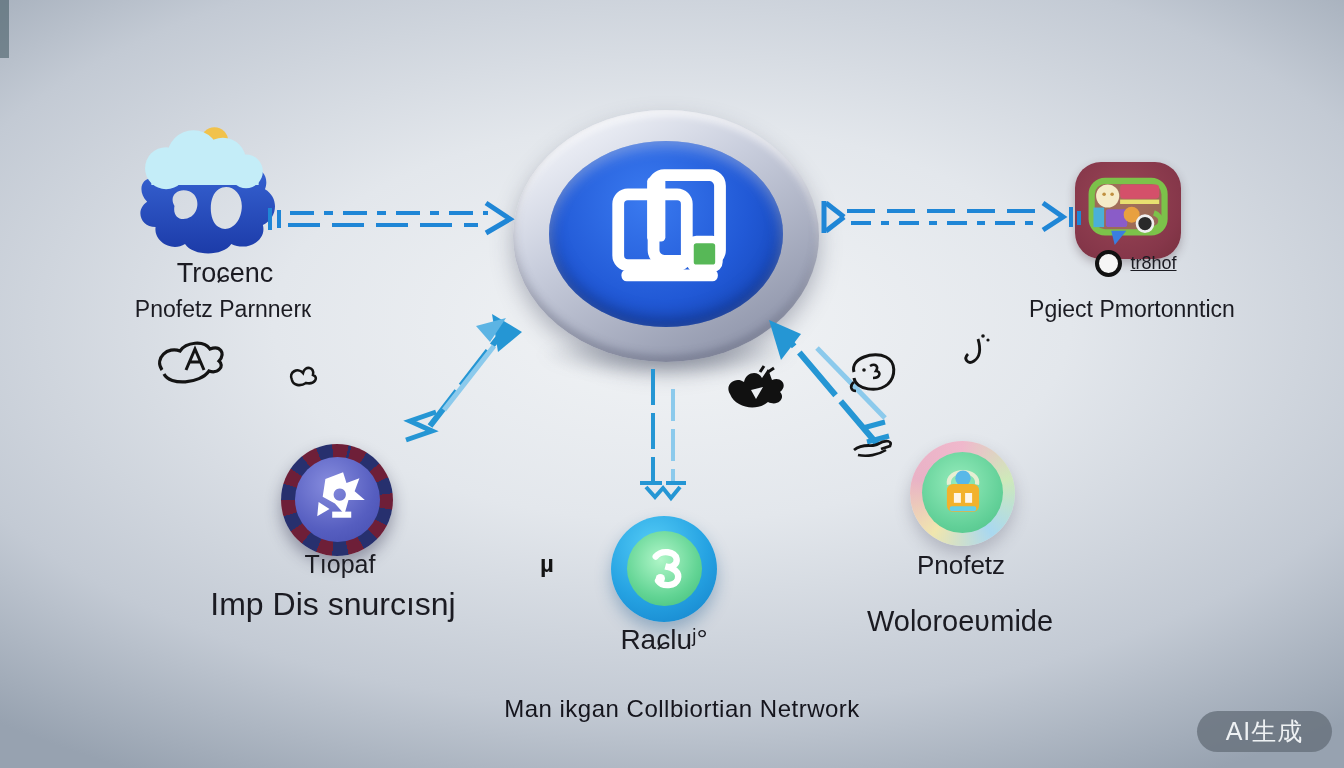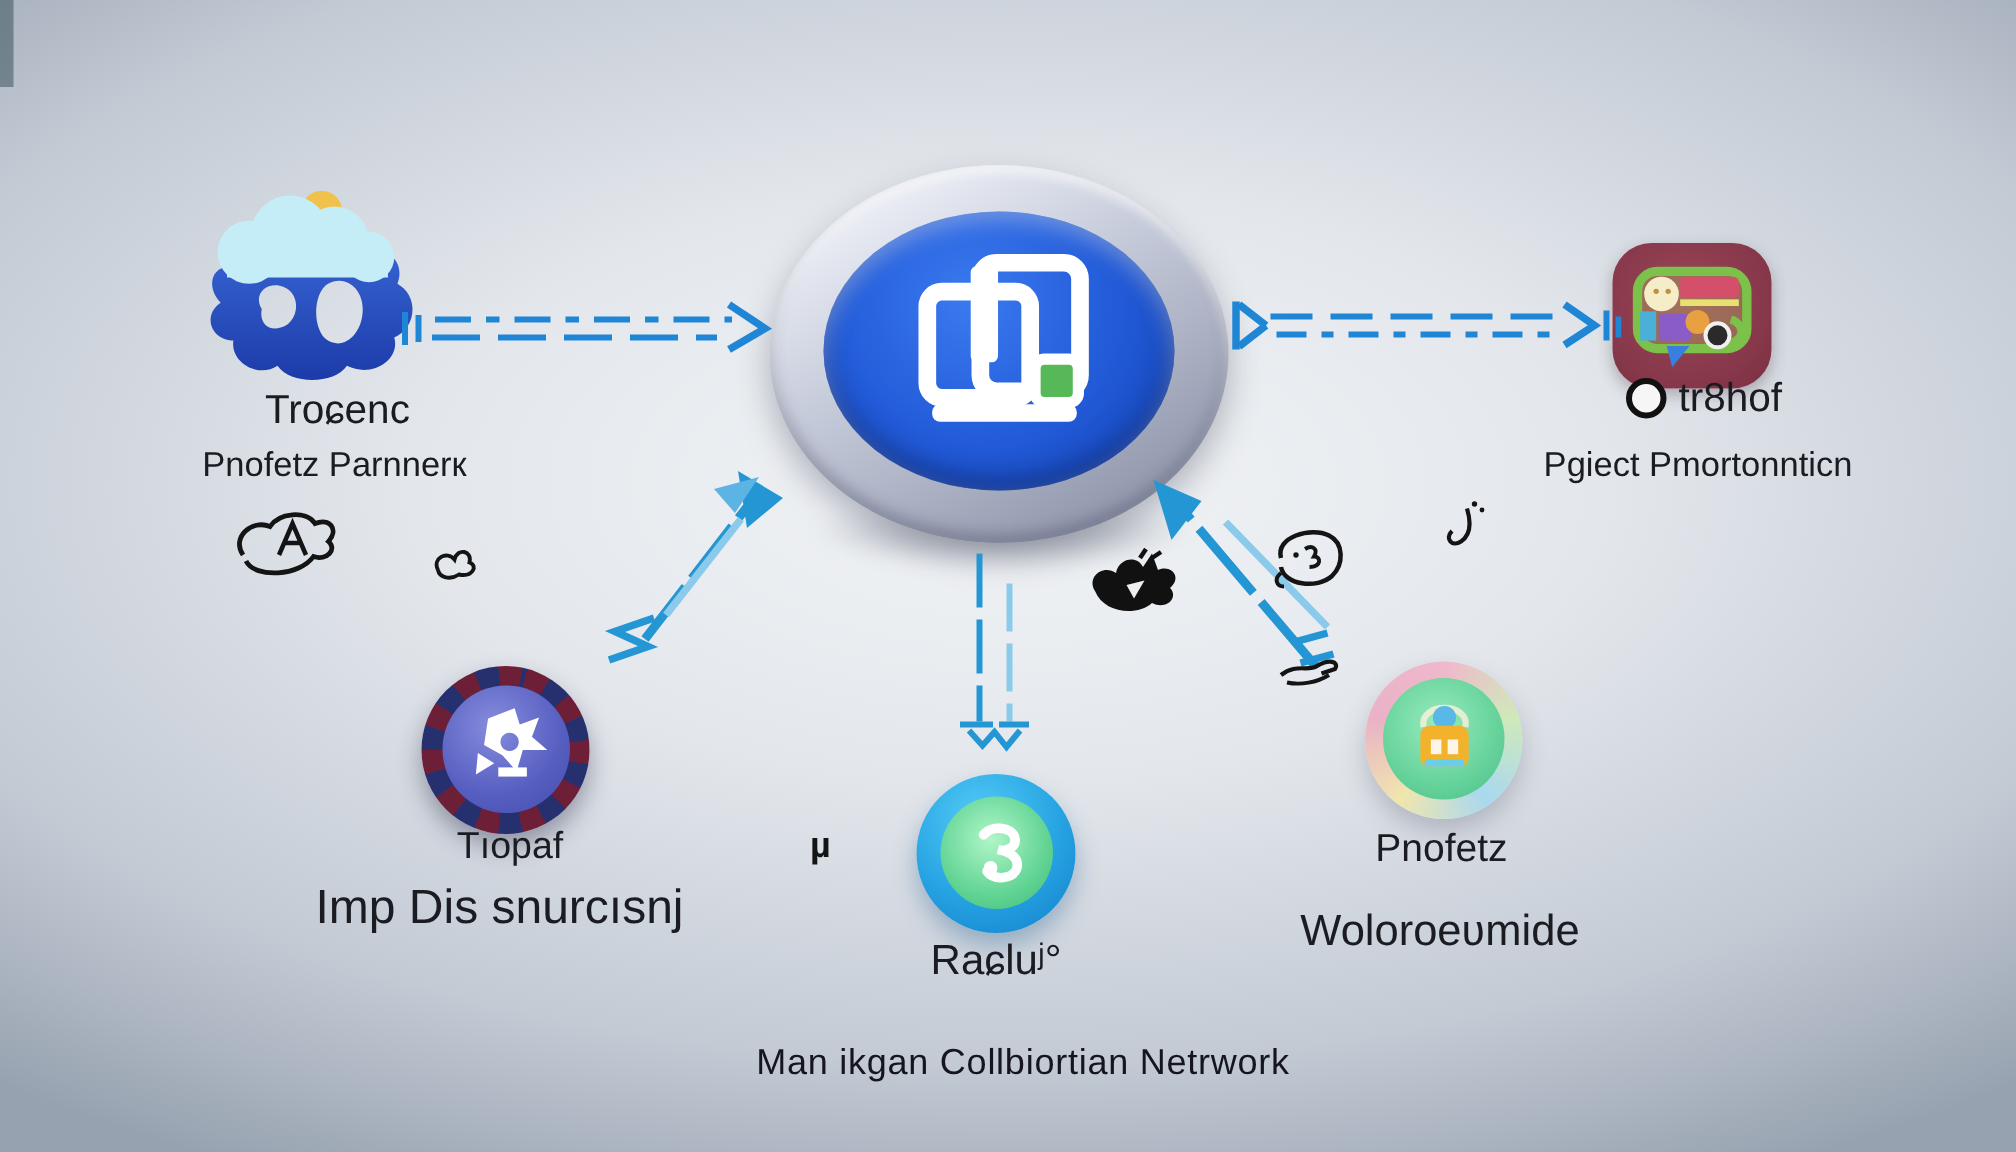--- a/index.html
+++ b/index.html
@@ -109,21 +109,21 @@
       <circle cx="31" cy="25" r="2" fill="#c09040"></circle>
     <rect x="10" y="40" width="12" height="22" fill="#4ab0d8"></rect>
     <rect x="24" y="42" width="24" height="20" rx="3" fill="#8a5cc8"></rect>
     <circle cx="53" cy="48" r="9" fill="#e8a040"></circle>
     <path d="M78,46 C90,50 88,64 74,64" fill="none" stroke="#7cc24a" stroke-width="6"></path>
     <circle cx="68" cy="58" r="9" fill="#2a2a2a" stroke="#f0f0f0" stroke-width="3"></circle>
     <path d="M30,66 L47,66 L34,82 Z" fill="#3a7ee0"></path>
   </svg>
   <div class="abs row" style="left:1050px;top:250px;width:172px;">
     <span class="bullet-circle"></span>
-    <span class="lbl" style="font-size:27px;">tr8hof</span>
+    <span class="lbl" style="font-size:18px;text-decoration:underline;">tr8hof</span>
   </div>
   <div class="abs lbl" style="left:1018px;top:296px;width:228px;font-size:23px;">Pgiect Pmortonnticn</div>
 
   <svg class="abs" style="left:815px;top:196px;" width="266" height="42" viewBox="0 0 266 42">
     <g stroke="#1f86d6" stroke-width="5" fill="none">
       <line x1="9" y1="5" x2="9" y2="37"></line>
       <line x1="29" y1="21" x2="11" y2="7"></line>
         <line x1="29" y1="21" x2="11" y2="35"></line>
       <line x1="32" y1="15" x2="230" y2="15" stroke-dasharray="28 12" stroke-width="4"></line>
       <line x1="36" y1="27" x2="222" y2="27" stroke-dasharray="20 10 8 10" stroke-width="4"></line>
@@ -212,14 +212,17 @@
     <circle cx="23" cy="6" r="1.8" fill="#141414"></circle>
       <circle cx="28" cy="10" r="1.6" fill="#141414"></circle>
   </svg>
   <svg class="abs" style="left:848px;top:424px;" width="50" height="36" viewBox="0 0 50 36">
     <path d="M6,26 c10,-8 18,-2 24,-6 c8,-5 15,-3 12,2 l-9,3" fill="none" stroke="#141414" stroke-width="2.8"></path>
     <path d="M10,31 c9,2 20,0 28,-5" fill="none" stroke="#141414" stroke-width="2.6"></path>
   </svg>
   <div class="abs scribble" style="left:540px;top:550px;font-size:24px;font-weight:bold;">µ</div>
 
   <div class="abs lbl" style="left:342px;top:695px;width:680px;font-size:24px;letter-spacing:.5px;color:#15151d;">Man ikgan Collbiortian Netrwork</div>
+  <div class="abs watermark">
+    <span>AI生成</span>
+  </div>
 
 </div>
 
 </body></html>

